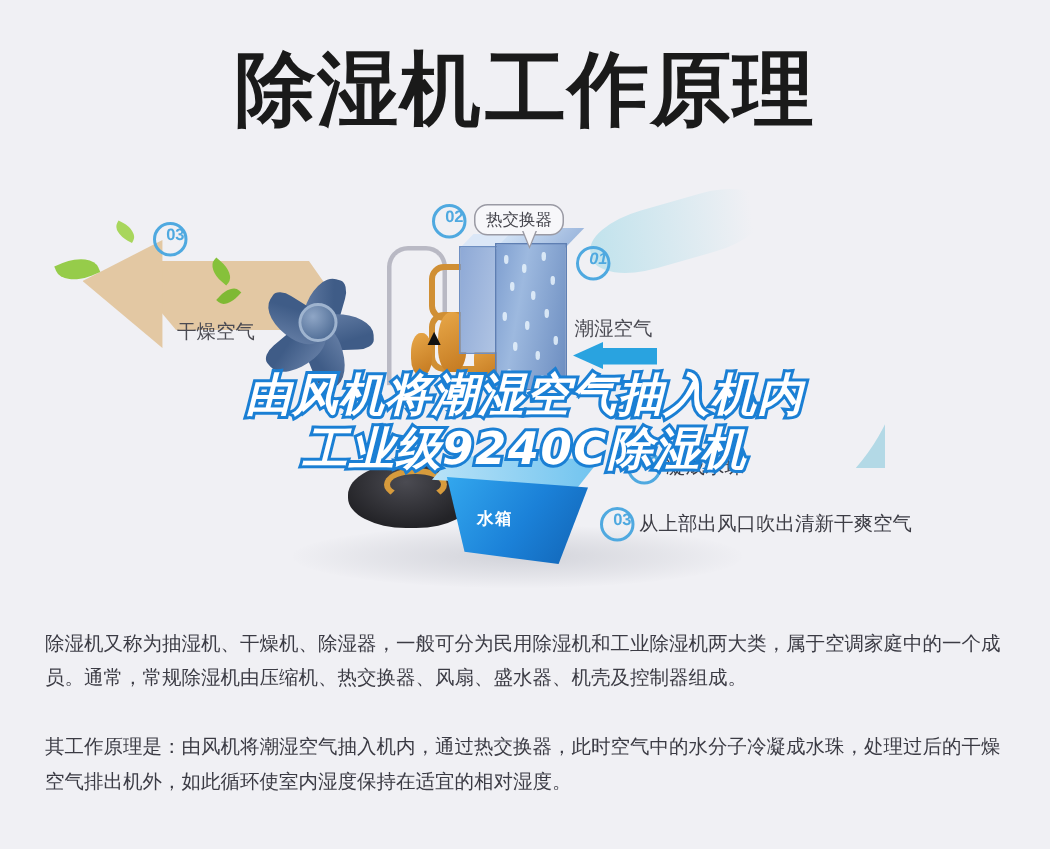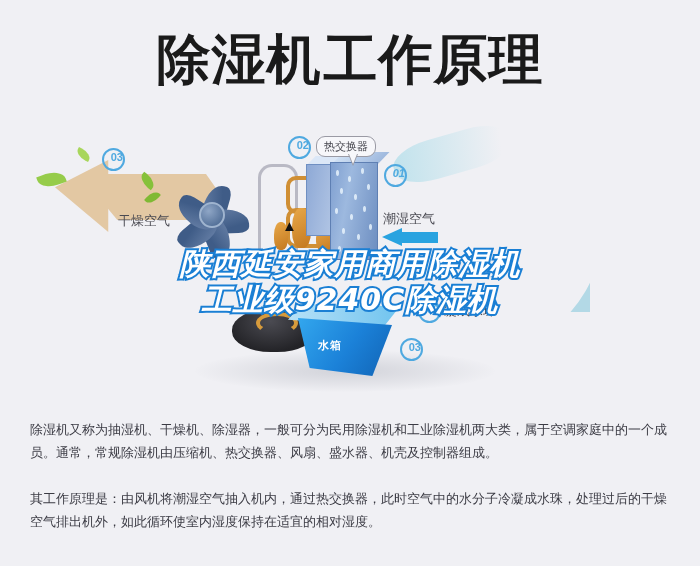--- a/index.html
+++ b/index.html
@@ -315,23 +315,24 @@
     <div class="tank">
       <div class="lid"></div>
       <div class="body"></div>
       <div class="label">水箱</div>
     </div>
 
     <div class="badge hollow" style="left:418px;top:172px;">02</div>
     <div class="line-cap" style="left:444px;top:174px;">凝成水珠</div>
 
     <div class="badge hollow" style="left:400px;top:210px;">03</div>
+    <div class="line-cap" style="left:426px;top:212px;">从上部出风口吹出清新干爽空气</div>
   </div>
 
   <div class="wm">
-    <span>陕西延安家用商用除湿机</span>
+    <span>由风机将潮湿空气抽入机内</span>
     <span>工业级9240C除湿机</span>
   </div>
 
   <div class="copy p1">除湿机又称为抽湿机、干燥机、除湿器，一般可分为民用除湿机和工业除湿机两大类，属于空调家庭中的一个成员。通常，常规除湿机由压缩机、热交换器、风扇、盛水器、机壳及控制器组成。</div>
   <div class="copy p2">其工作原理是：由风机将潮湿空气抽入机内，通过热交换器，此时空气中的水分子冷凝成水珠，处理过后的干燥空气排出机外，如此循环使室内湿度保持在适宜的相对湿度。</div>
 
 </div>
 
 </body></html>

